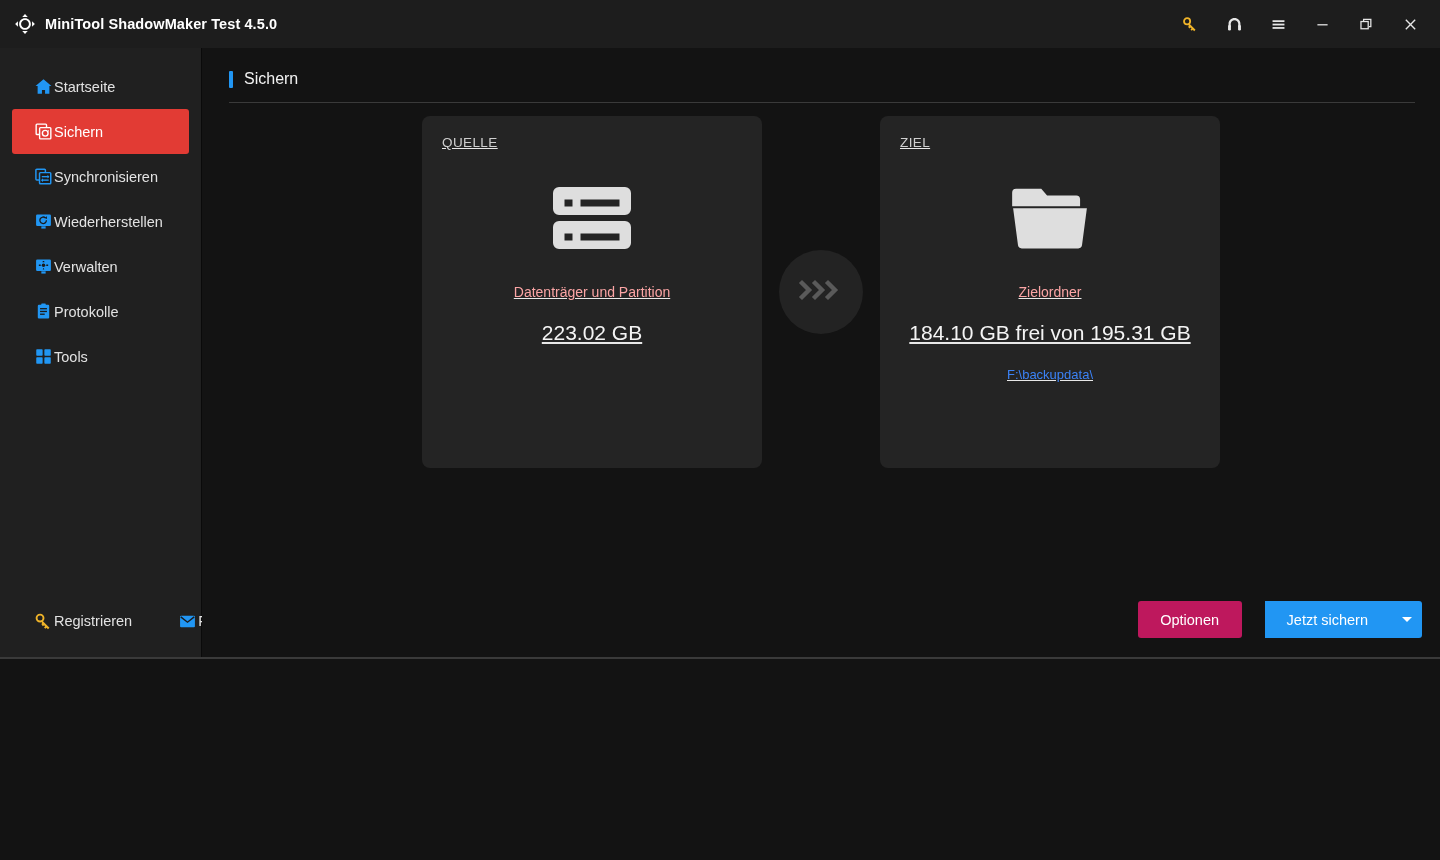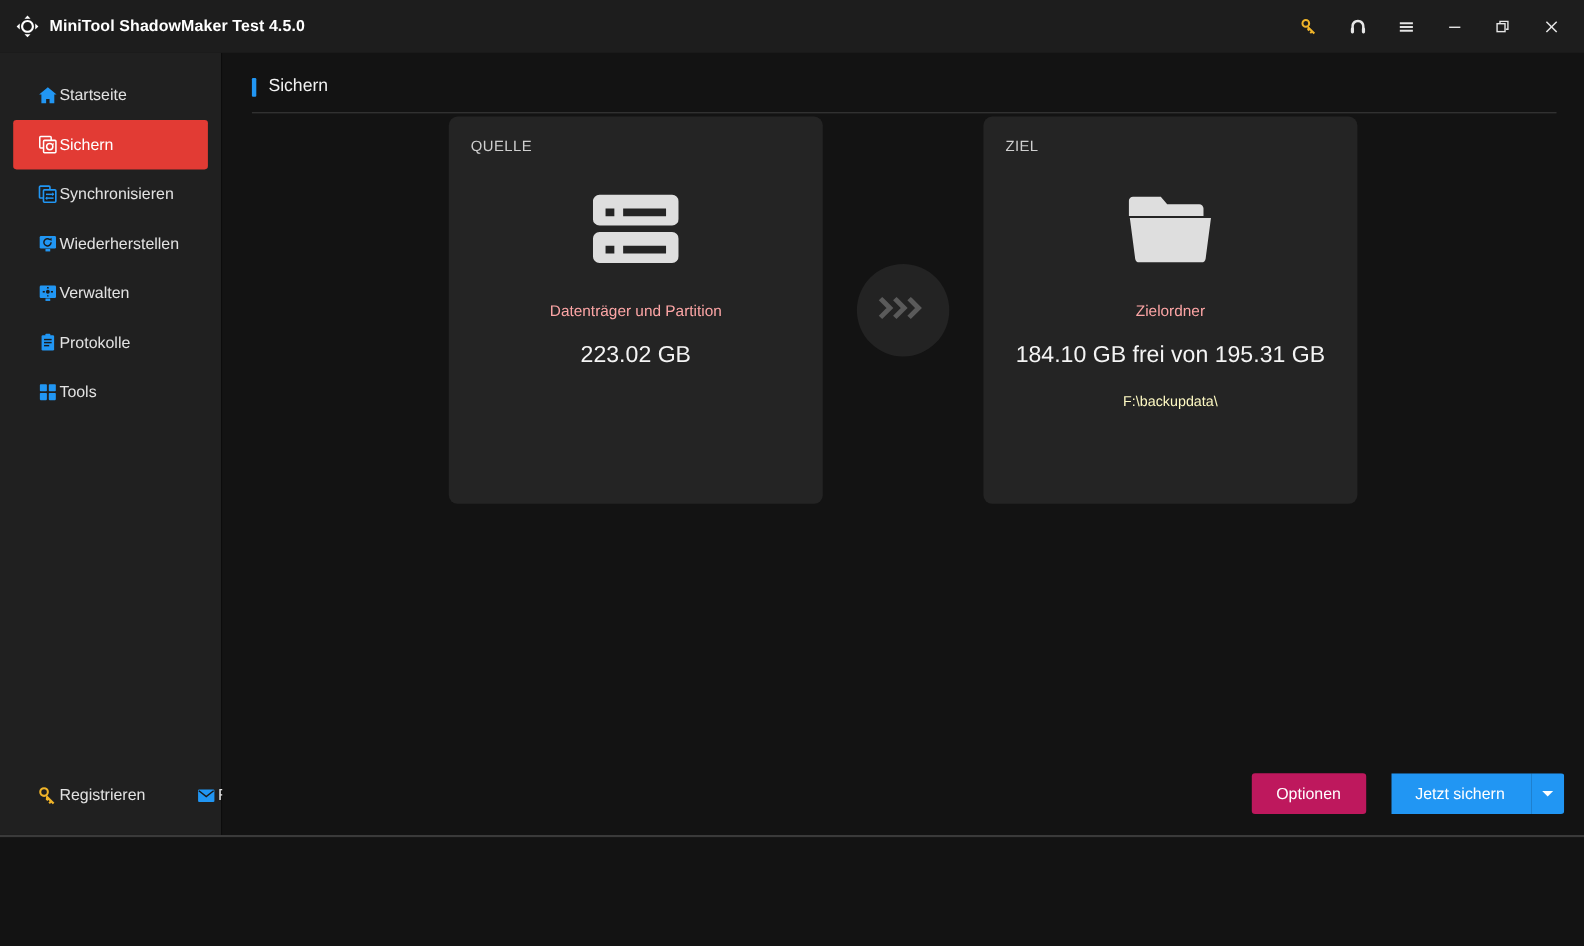--- a/index.html
+++ b/index.html
@@ -13,21 +13,21 @@
   body {
     background: #131313;
     font-family: "Liberation Sans", sans-serif;
     color: #e8e8e8;
     -webkit-font-smoothing: antialiased;
   }
 
   .app-window {
     position: relative;
     width: 1440px;
-    height: 761px;
+    height: 659px;
     background: #131313;
     border-bottom: 2px solid #3a3a3a;
     display: flex;
     flex-direction: column;
     overflow: hidden;
   }
 
   
   .titlebar {
     height: 48px;
@@ -170,27 +170,28 @@
 
   .content-area {
     flex: 1;
     position: relative;
     min-height: 0;
   }
 
   
   .cards {
     position: absolute;
-    top: 3px;
+    top: 13px;
     left: 0;
     right: 0;
     display: flex;
     justify-content: center;
     align-items: flex-start;
-    gap: 14px;
+    gap: 0;
+    text-decoration: underline;
   }
 
   .card {
     width: 340px;
     height: 352px;
     background: #242424;
     border-radius: 8px;
     padding: 19px 20px 0 20px;
     position: relative;
     cursor: default;
@@ -228,21 +229,21 @@
   .card-detail {
     text-align: center;
     font-size: 13.5px;
     color: #d6d6d6;
     line-height: 1.42;
     margin-top: 21px;
   }
 
   .card-detail.small {
     font-size: 13px;
-    color: #fef9c3;
+    color: #3b82f6;
   }
 
   
   .connector {
     width: 118px;
     display: flex;
     align-items: center;
     justify-content: center;
     height: 352px;
   }

